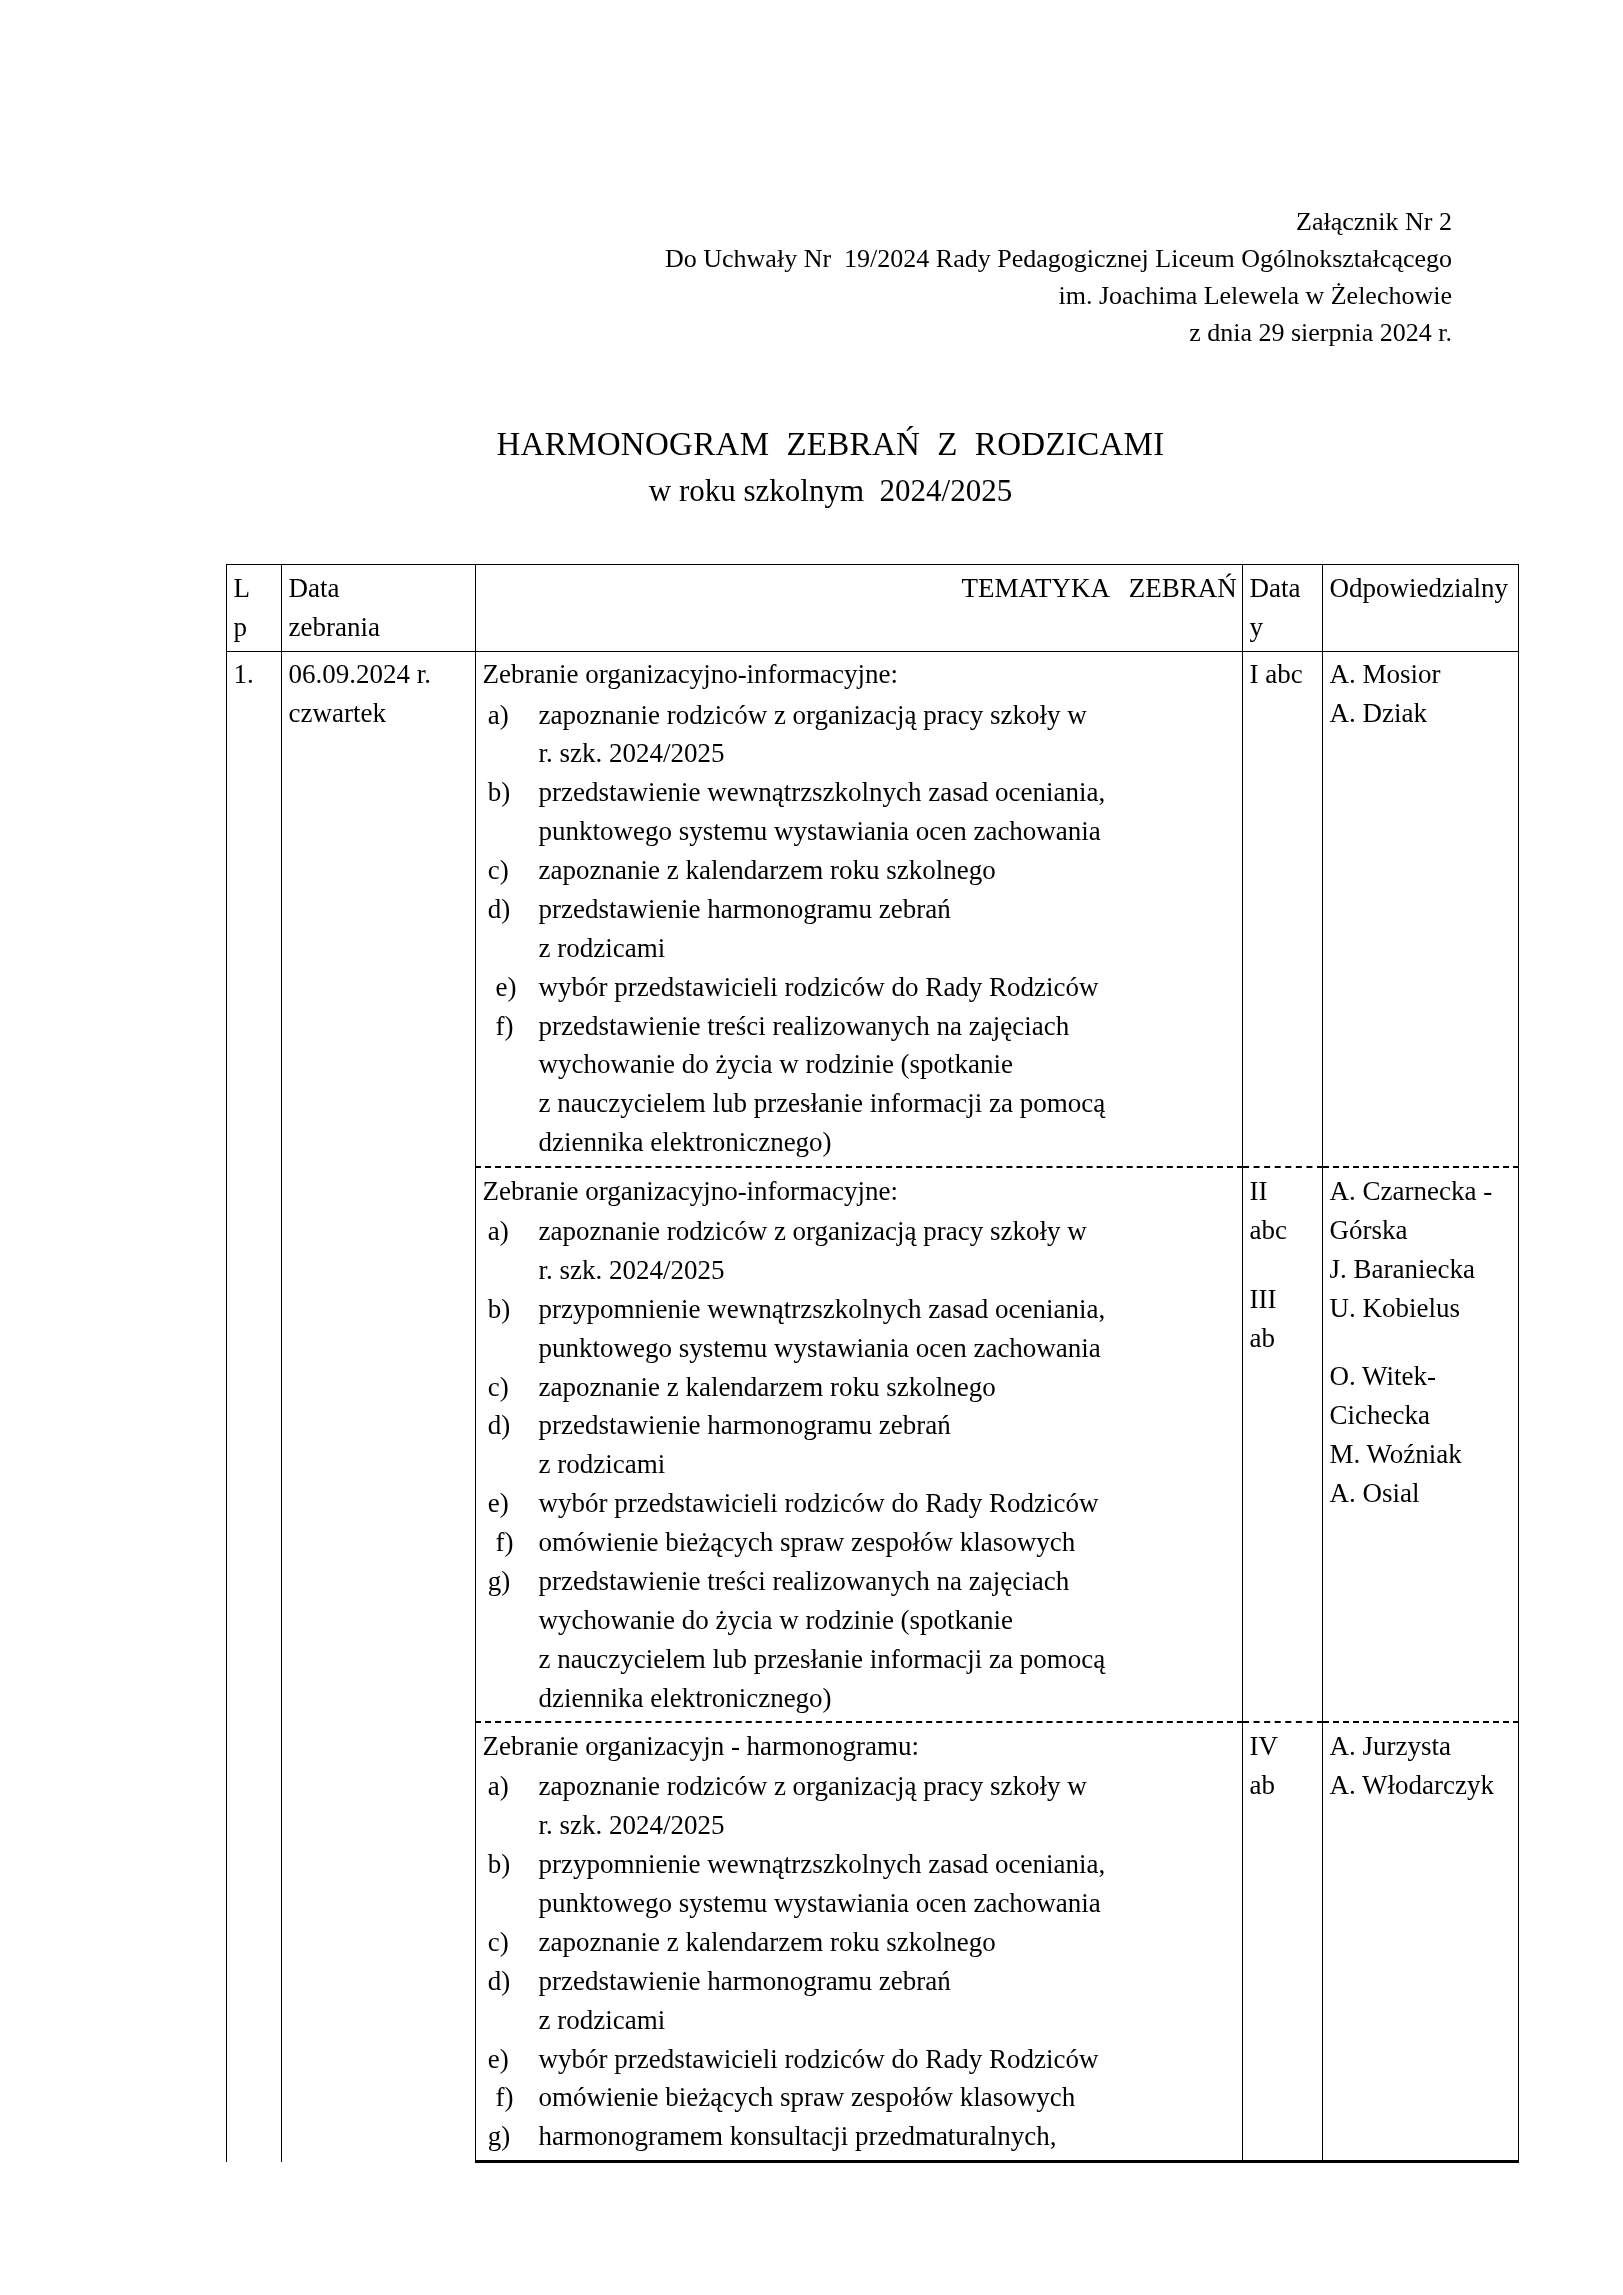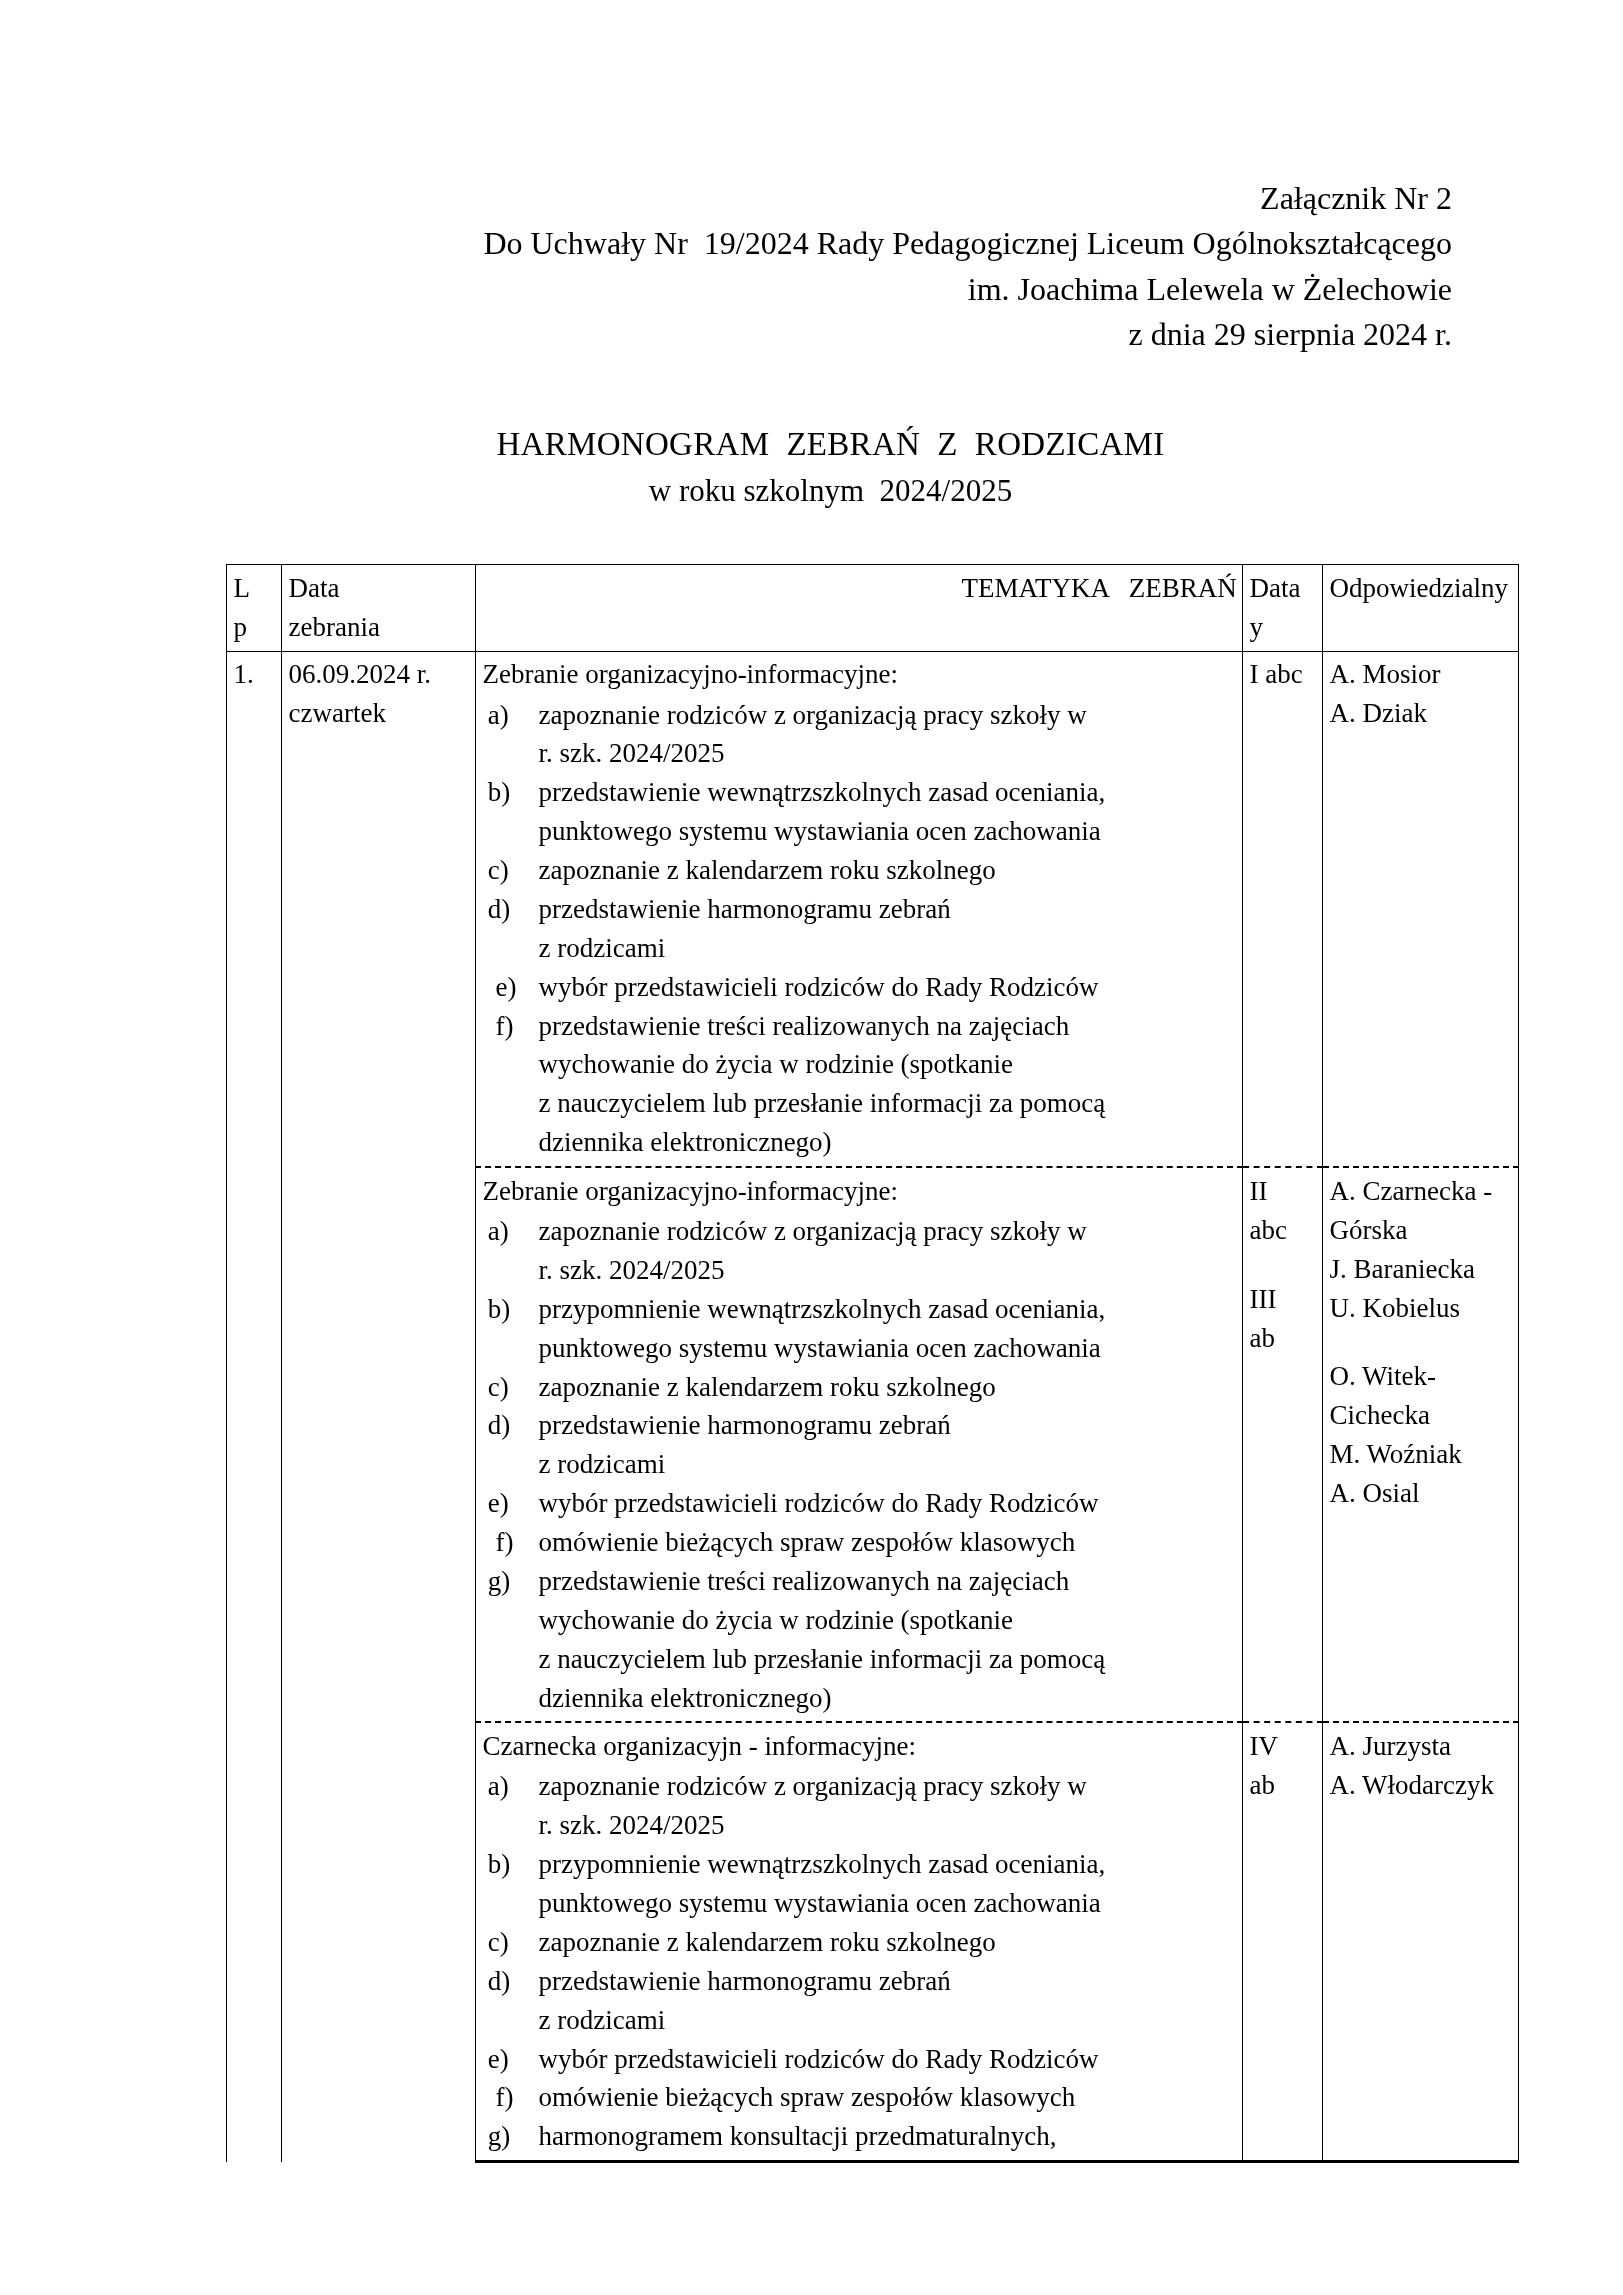--- a/index.html
+++ b/index.html
@@ -20,24 +20,24 @@
     position: absolute;
     left: 0; top: 0;
     width: 1623px;
     height: 2295px;
   }
 
   
   .doc-header {
     position: absolute;
     left: 209px;
-    top: 176px;
+    top: 204px;
     width: 1243px;
     text-align: right;
-    font-size: 32px;
+    font-size: 26px;
     line-height: 1.42;
   }
   .doc-header div { white-space: pre; }
 
   
   .title-wrap {
     position: absolute;
     left: 209px;
     top: 425px;
     width: 1243px;
@@ -273,21 +273,21 @@
           <span class="gap"></span>
           <span class="cellline">O. Witek-</span>
           <span class="cellline">Cichecka</span>
           <span class="cellline">M. Woźniak</span>
           <span class="cellline">A. Osial</span>
         </td>
       </tr>
 
       <tr>
         <td class="dash-top">
-          <div class="topic-head">Czarnecka organizacyjn - informacyjne:</div>
+          <div class="topic-head">Zebranie organizacyjn - harmonogramu:</div>
           <ol class="alpha">
             <li>
               <span class="mk">a)</span>
               <span class="ln">zapoznanie rodziców z organizacją pracy szkoły w</span>
               <span class="ln">r. szk. 2024/2025</span>
             </li>
             <li>
               <span class="mk">b)</span>
               <span class="ln">przypomnienie wewnątrzszkolnych zasad oceniania,</span>
               <span class="ln">punktowego systemu wystawiania ocen zachowania</span>

